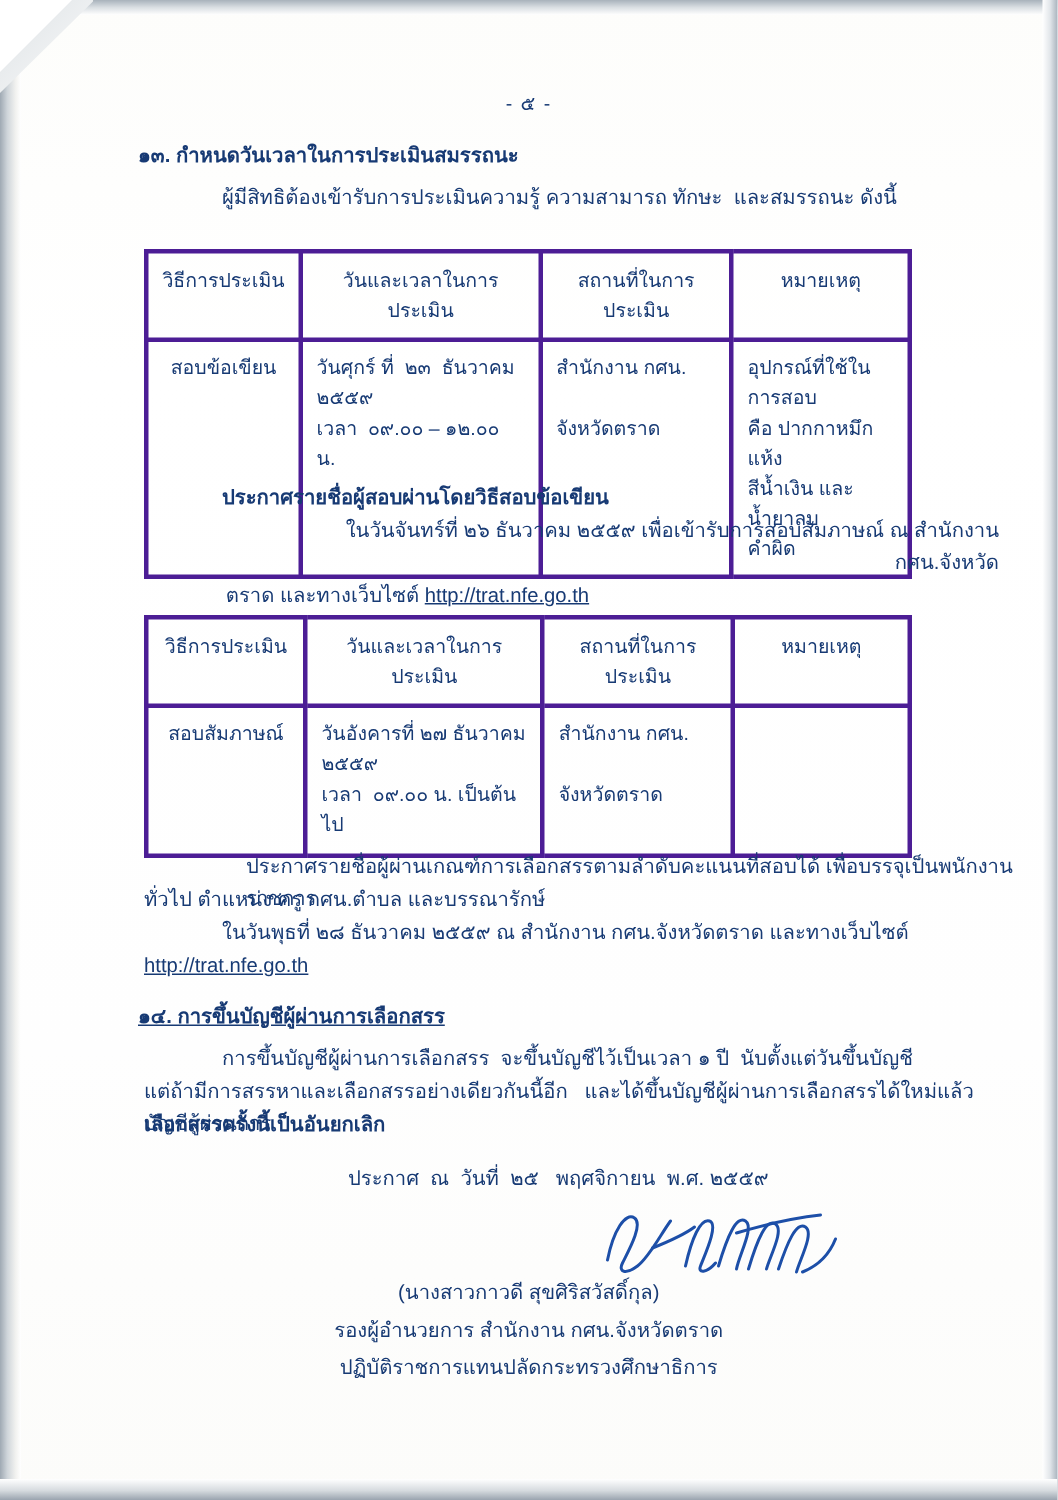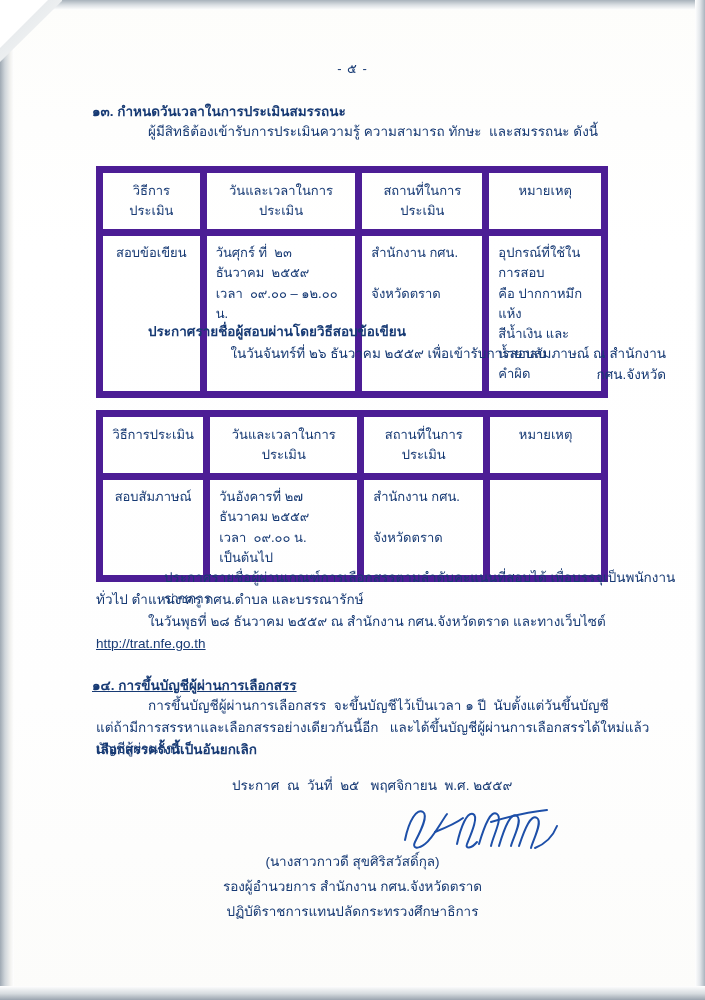--- a/index.html
+++ b/index.html
@@ -90,31 +90,30 @@
   .blk {
     position: absolute;
     color: #173a74;
     font-size: 13.5px;
     line-height: 1.55;
     white-space: pre-wrap;
   }
 
   .heading {
     font-weight: bold;
-    margin-top: 8px;
   }
 
   table.tbl {
     position: absolute;
     border-collapse: collapse;
     font-size: 13px;
     color: #173a74;
   }
   table.tbl td, table.tbl th {
-    border: 7px solid #4c1d95;
+    border: 3px solid #4c1d95;
     vertical-align: top;
     padding: 7px 9px;
     font-weight: normal;
     text-align: left;
     line-height: 1.55;
     white-space: pre-wrap;
   }
   table.tbl thead td {
     text-align: center;
     padding-top: 8px;
@@ -190,20 +189,23 @@
           <td class="c4">อุปกรณ์ที่ใช้ในการสอบ
 คือ ปากกาหมึกแห้ง
 สีน้ำเงิน และน้ำยาลบ
 คำผิด</td>
         </tr>
       </tbody>
     </table>
 
     <div class="blk" style="left:148px; top:322px; width:520px;font-weight:bold;">ประกาศรายชื่อผู้สอบผ่านโดยวิธีสอบข้อเขียน</div>
     <div class="blk" style="left:166px; top:344px; width:500px;text-align:right;">ในวันจันทร์ที่ ๒๖ ธันวาคม ๒๕๕๙ เพื่อเข้ารับการสอบสัมภาษณ์ ณ สำนักงาน กศน.จังหวัด</div>
+    <div class="blk" style="left:128px; top:366px; width:520px;">
+      <span>ตราด และทางเว็บไซต์ </span><span class="link">http://trat.nfe.go.th</span>
+    </div>
 
     <table class="tbl" style="left:96px; top:410px; width:512px;">
       <thead>
         <tr>
           <td class="c1 cell-center">วิธีการประเมิน</td>
           <td class="c2 cell-center">วันและเวลาในการประเมิน</td>
           <td class="c3 cell-center">สถานที่ในการประเมิน</td>
           <td class="c4 cell-center">หมายเหตุ</td>
         </tr>
       </thead>

